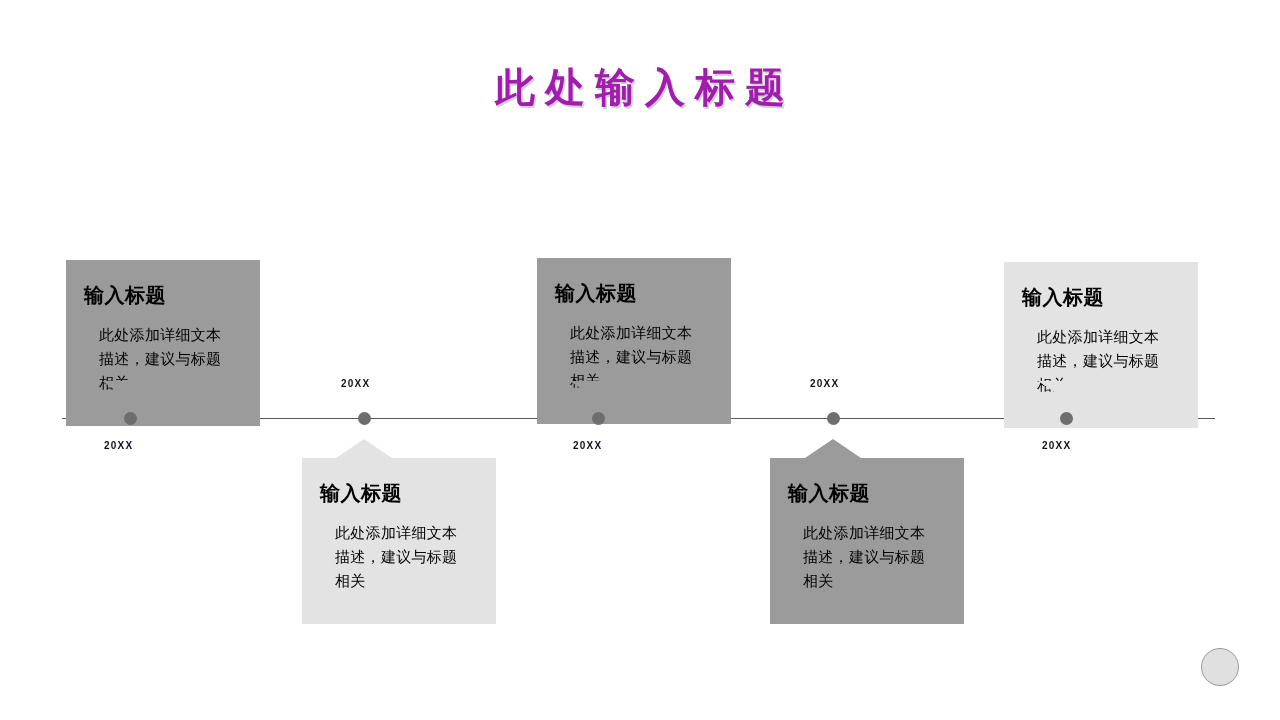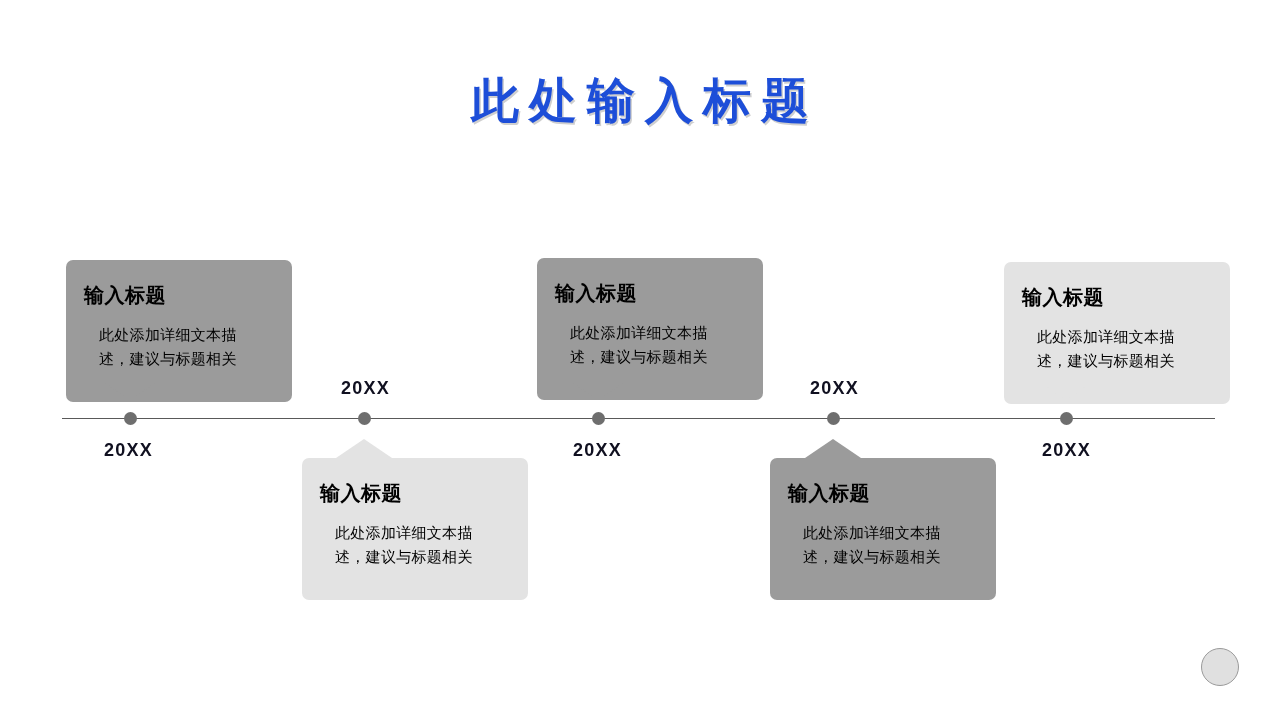--- a/index.html
+++ b/index.html
@@ -27,28 +27,28 @@
 
   
   .header {
     position: absolute;
     left: 0;
     top: 62px;
     width: 1280px;
     text-align: center;
   }
   .slide-title {
-    font-size: 48px;
-    font-weight: bold;
-    color: #1d4ed8;
+    font-size: 40px;
+    font-weight: bold;
+    color: #a21caf;
     letter-spacing: 10px;
     text-indent: 10px;
     line-height: 50px;
     text-shadow: 1.5px 1.5px 0 #cfcfcf;
-    margin: 14px;
+    margin: 0;
   }
   .slide-subtitle {
     margin-top: 12px;
     font-size: 15px;
     color: #1b1b2a;
     letter-spacing: 2.4px;
     line-height: 27px;
     width: 330px;
     margin-left: auto;
     margin-right: auto;
@@ -69,36 +69,35 @@
     height: 13px;
     border-radius: 50%;
     background: #6e6e6e;
     top: 412px;
     margin-left: -6.5px;
   }
 
   
   .year {
     position: absolute;
-    font-size: 18px;
+    font-size: 10px;
     font-weight: bold;
     color: #101020;
     letter-spacing: 1.2px;
     white-space: nowrap;
   }
   .year.below { top: 440px; }
   .year.above { top: 378px; }
 
   
   .card {
     position: absolute;
-    width: 226px;
+    width: 194px;
     box-sizing: border-box;
     padding: 22px 18px 16px 18px;
-    border-radius: 7px;
   }
   .card.dark  { background: #9b9b9b; }
   .card.light { background: #e3e3e3; }
 
   .card-title {
     font-size: 20px;
     font-weight: bold;
     color: #000000;
     line-height: 26px;
     letter-spacing: 0.5px;

